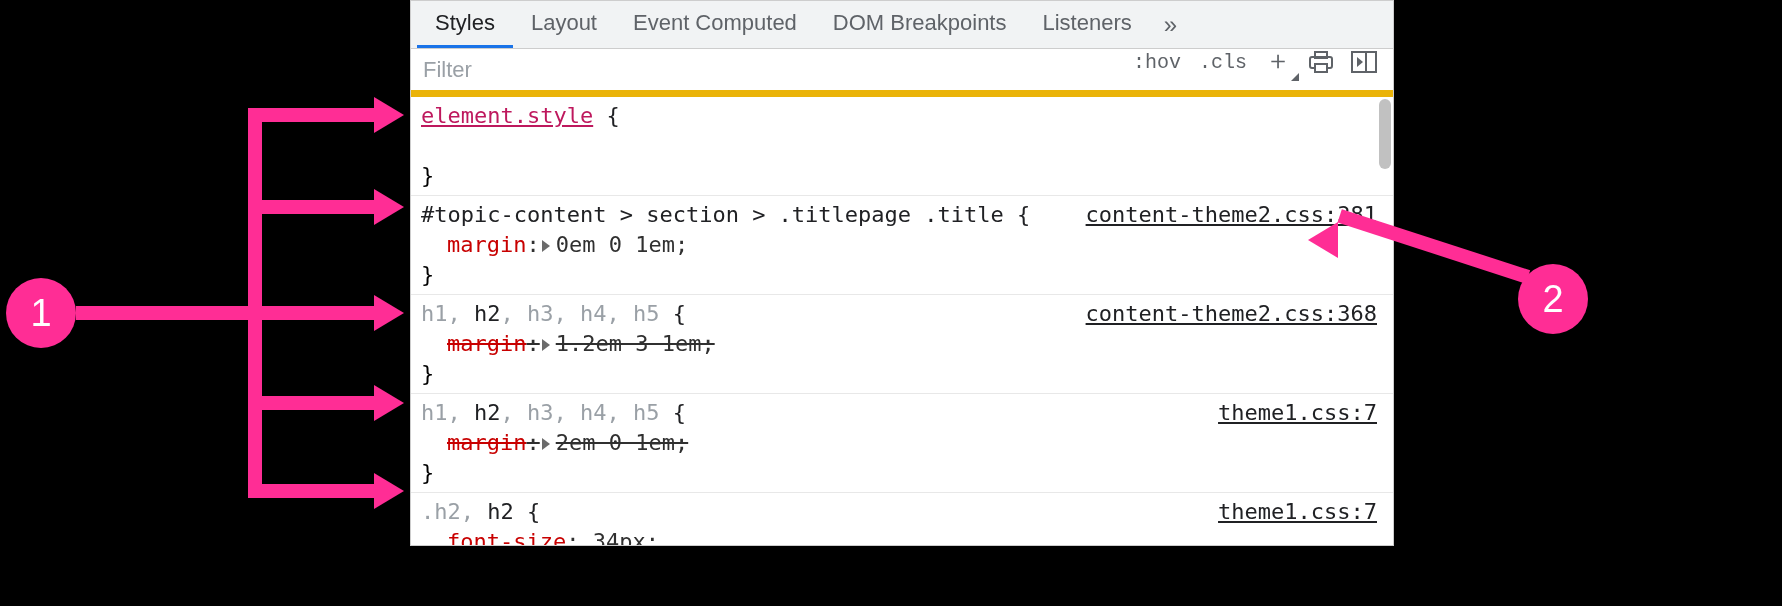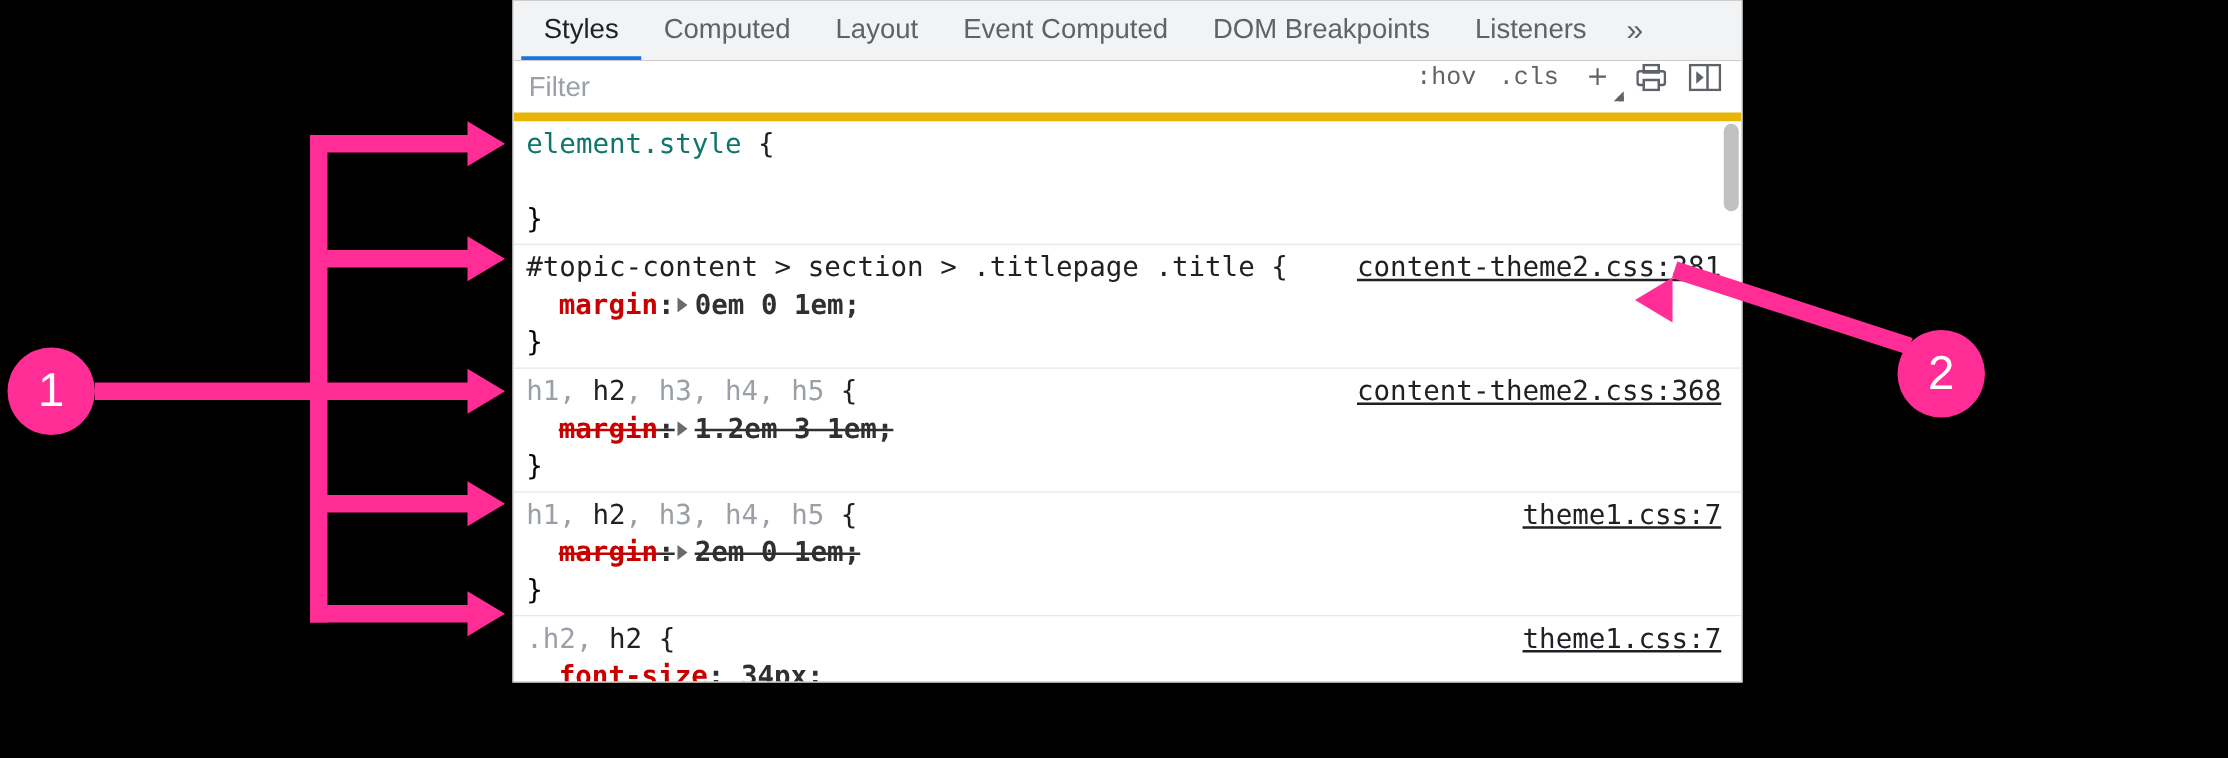--- a/index.html
+++ b/index.html
@@ -132,31 +132,31 @@
   .prop { color: #c80000; }
   .val { color: #303030; }
   .prop.struck, .val.struck { text-decoration: line-through; }
   .link {
     position: absolute;
     right: 16px; top: 4px;
     color: #202124;
     text-decoration: underline;
     cursor: pointer;
   }
-  .indent { padding-left: 26px; display:block;font-weight:bold; }
+  .indent { padding-left: 26px; display:block; }
   .tri {
     display: inline-block;
     width: 0; height: 0;
     border-top: 6px solid transparent;
     border-bottom: 6px solid transparent;
     border-left: 8px solid #6b6b6b;
     margin: 0 6px 1px 2px;
     vertical-align: middle;
   }
-  .elstyle { color: #0f766e; }
+  .elstyle { color: #be185d; text-decoration: underline; }
   
   .annot-circle {
     position: absolute;
     width: 70px; height: 70px;
     border-radius: 50%;
     background: #ff2d95;
     color: #fff;
     font-size: 38px;
     display: flex;
     align-items: center;
@@ -192,21 +192,20 @@
 </style>
 </head>
 <body>
 
 <div class="stage">
 
   <div class="panel">
 
     <div class="tabbar">
       <div class="tab active">Styles</div>
-      <div class="tab">Computed</div>
       <div class="tab">Layout</div>
       <div class="tab">Event Computed</div>
       <div class="tab">DOM Breakpoints</div>
       <div class="tab">Listeners</div>
       <div class="tab-overflow">»</div>
     </div>
 
     <div class="filterrow">
       <input class="filter-input" placeholder="Filter" style="">
       <div class="filter-tools">

